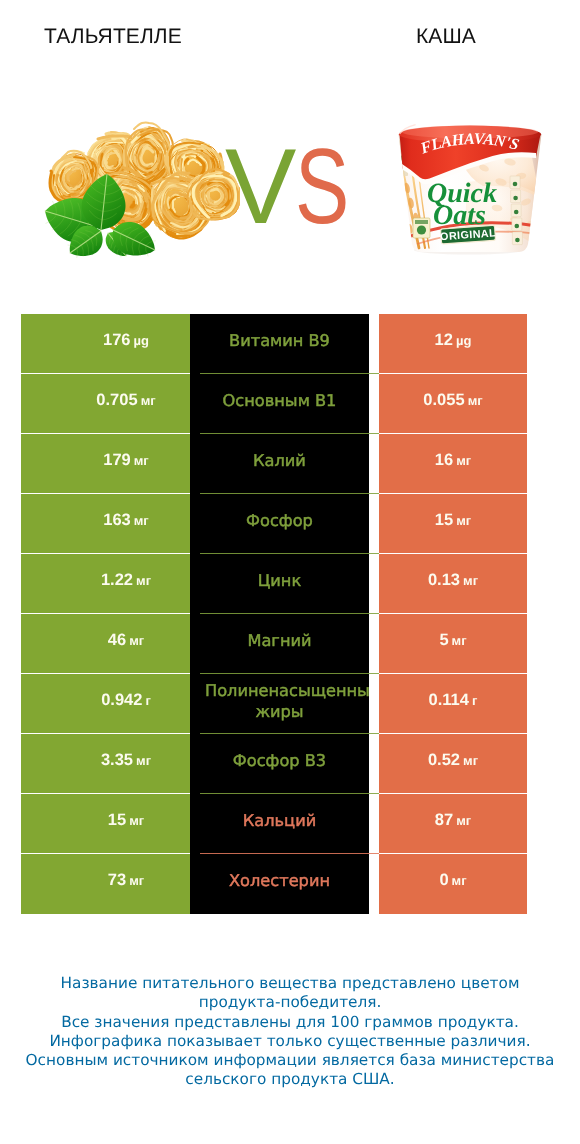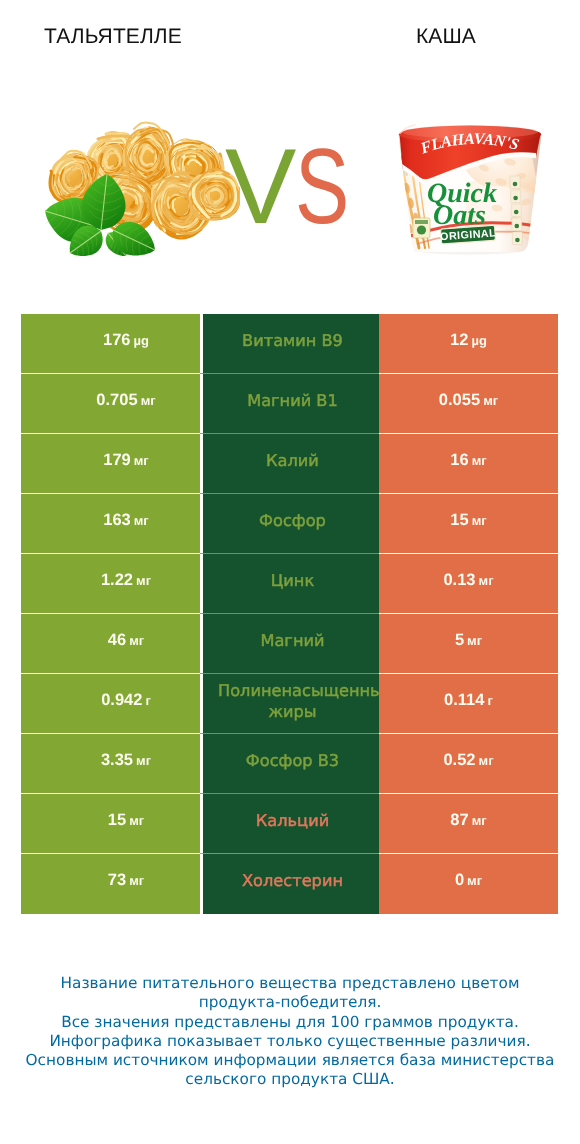--- a/index.html
+++ b/index.html
@@ -27,23 +27,23 @@
   .vs-letter{display:inline-block;}
   .vs-v{color:#7AA434;margin-left:-2px;}
   .vs-s{color:#E06A4B;transform:scaleX(0.76);transform-origin:left center;margin-left:-1px;}
 
   
   .table{position:absolute;left:21px;top:314px;width:537px;}
   .row{position:relative;height:60px;}
   .cell{position:absolute;top:0;height:60px;box-sizing:border-box;}
   .cell-left{left:0;width:179px;background:#82A732;
       display:flex;align-items:center;justify-content:center;padding-bottom:7px;padding-left:31px;}
-  .cell-right{left:358px;width:179px;background:#E26E48;
+  .cell-right{left:358px;width:148px;background:#E26E48;
       display:flex;align-items:center;justify-content:center;padding-bottom:7px;}
-  .cell-mid{left:182px;width:179px;background:#14532d;overflow:hidden;
+  .cell-mid{left:169px;width:179px;background:#000000;overflow:hidden;
       padding:0 15px;text-align:center;}
   .row:not(:last-child) .cell-left::after,
   .row:not(:last-child) .cell-right::after{
       content:"";position:absolute;left:0;right:0;bottom:0;height:1.5px;background:#ffffff;}
   .rowsep{position:absolute;left:179px;width:179px;height:1px;opacity:0.88;}
 
   .val{color:#fcfbef;font-weight:700;font-size:16.5px;letter-spacing:0px;white-space:nowrap;
        font-family:"Liberation Sans",sans-serif;}
   .unit{font-size:13px;font-weight:700;margin-left:3px;}
   .nutbox{position:absolute;left:15px;right:15px;top:50%;transform:translateY(-50%) translateY(-2.5px);}
@@ -848,21 +848,21 @@
           <span class="val">12<span class="unit">µg</span></span>
         </div>
         <div class="rowsep" style="top:59px;background:#7FA03C"></div>
       </div>
       <div class="row win-left">
         <div class="cell cell-left">
           <span class="val">0.705<span class="unit">мг</span></span>
         </div>
         <div class="cell cell-mid">
           <div class="nutbox">
-            <span class="nut">Магний B1</span>
+            <span class="nut">Основным B1</span>
           </div>
         </div>
         <div class="cell cell-right">
           <span class="val">0.055<span class="unit">мг</span></span>
         </div>
         <div class="rowsep" style="top:59px;background:#7FA03C"></div>
       </div>
       <div class="row win-left">
         <div class="cell cell-left">
           <span class="val">179<span class="unit">мг</span></span>

